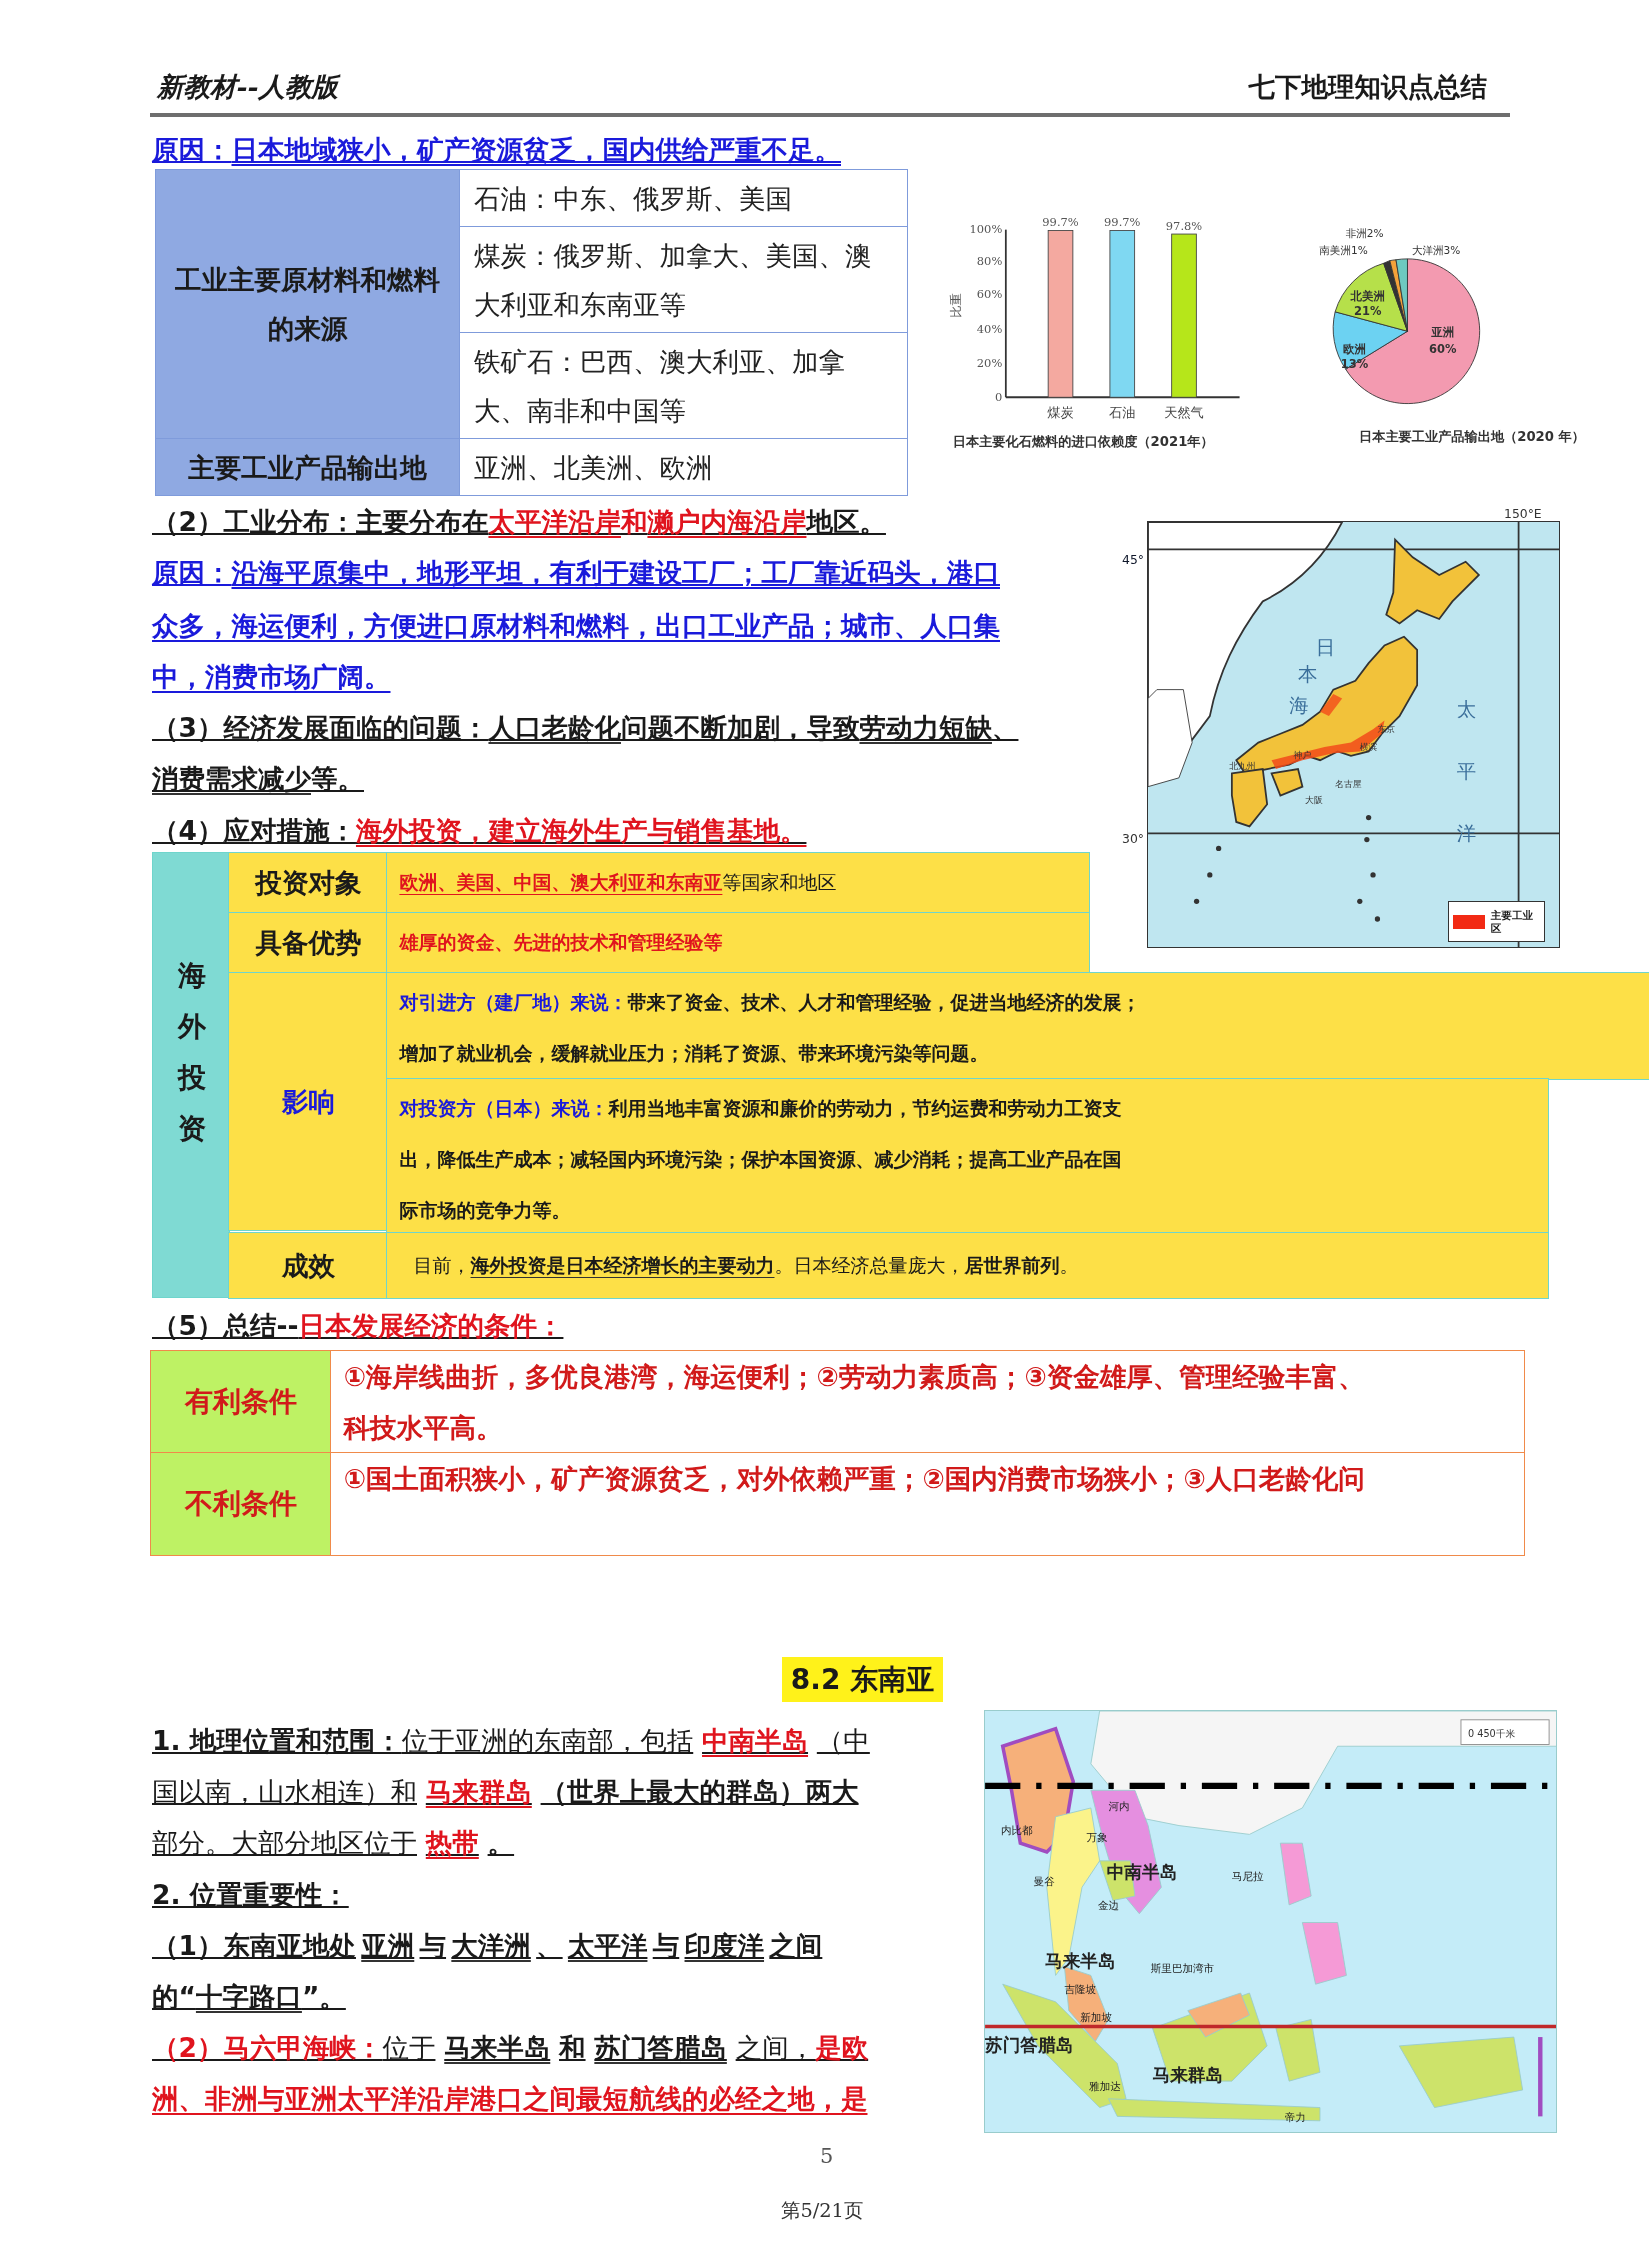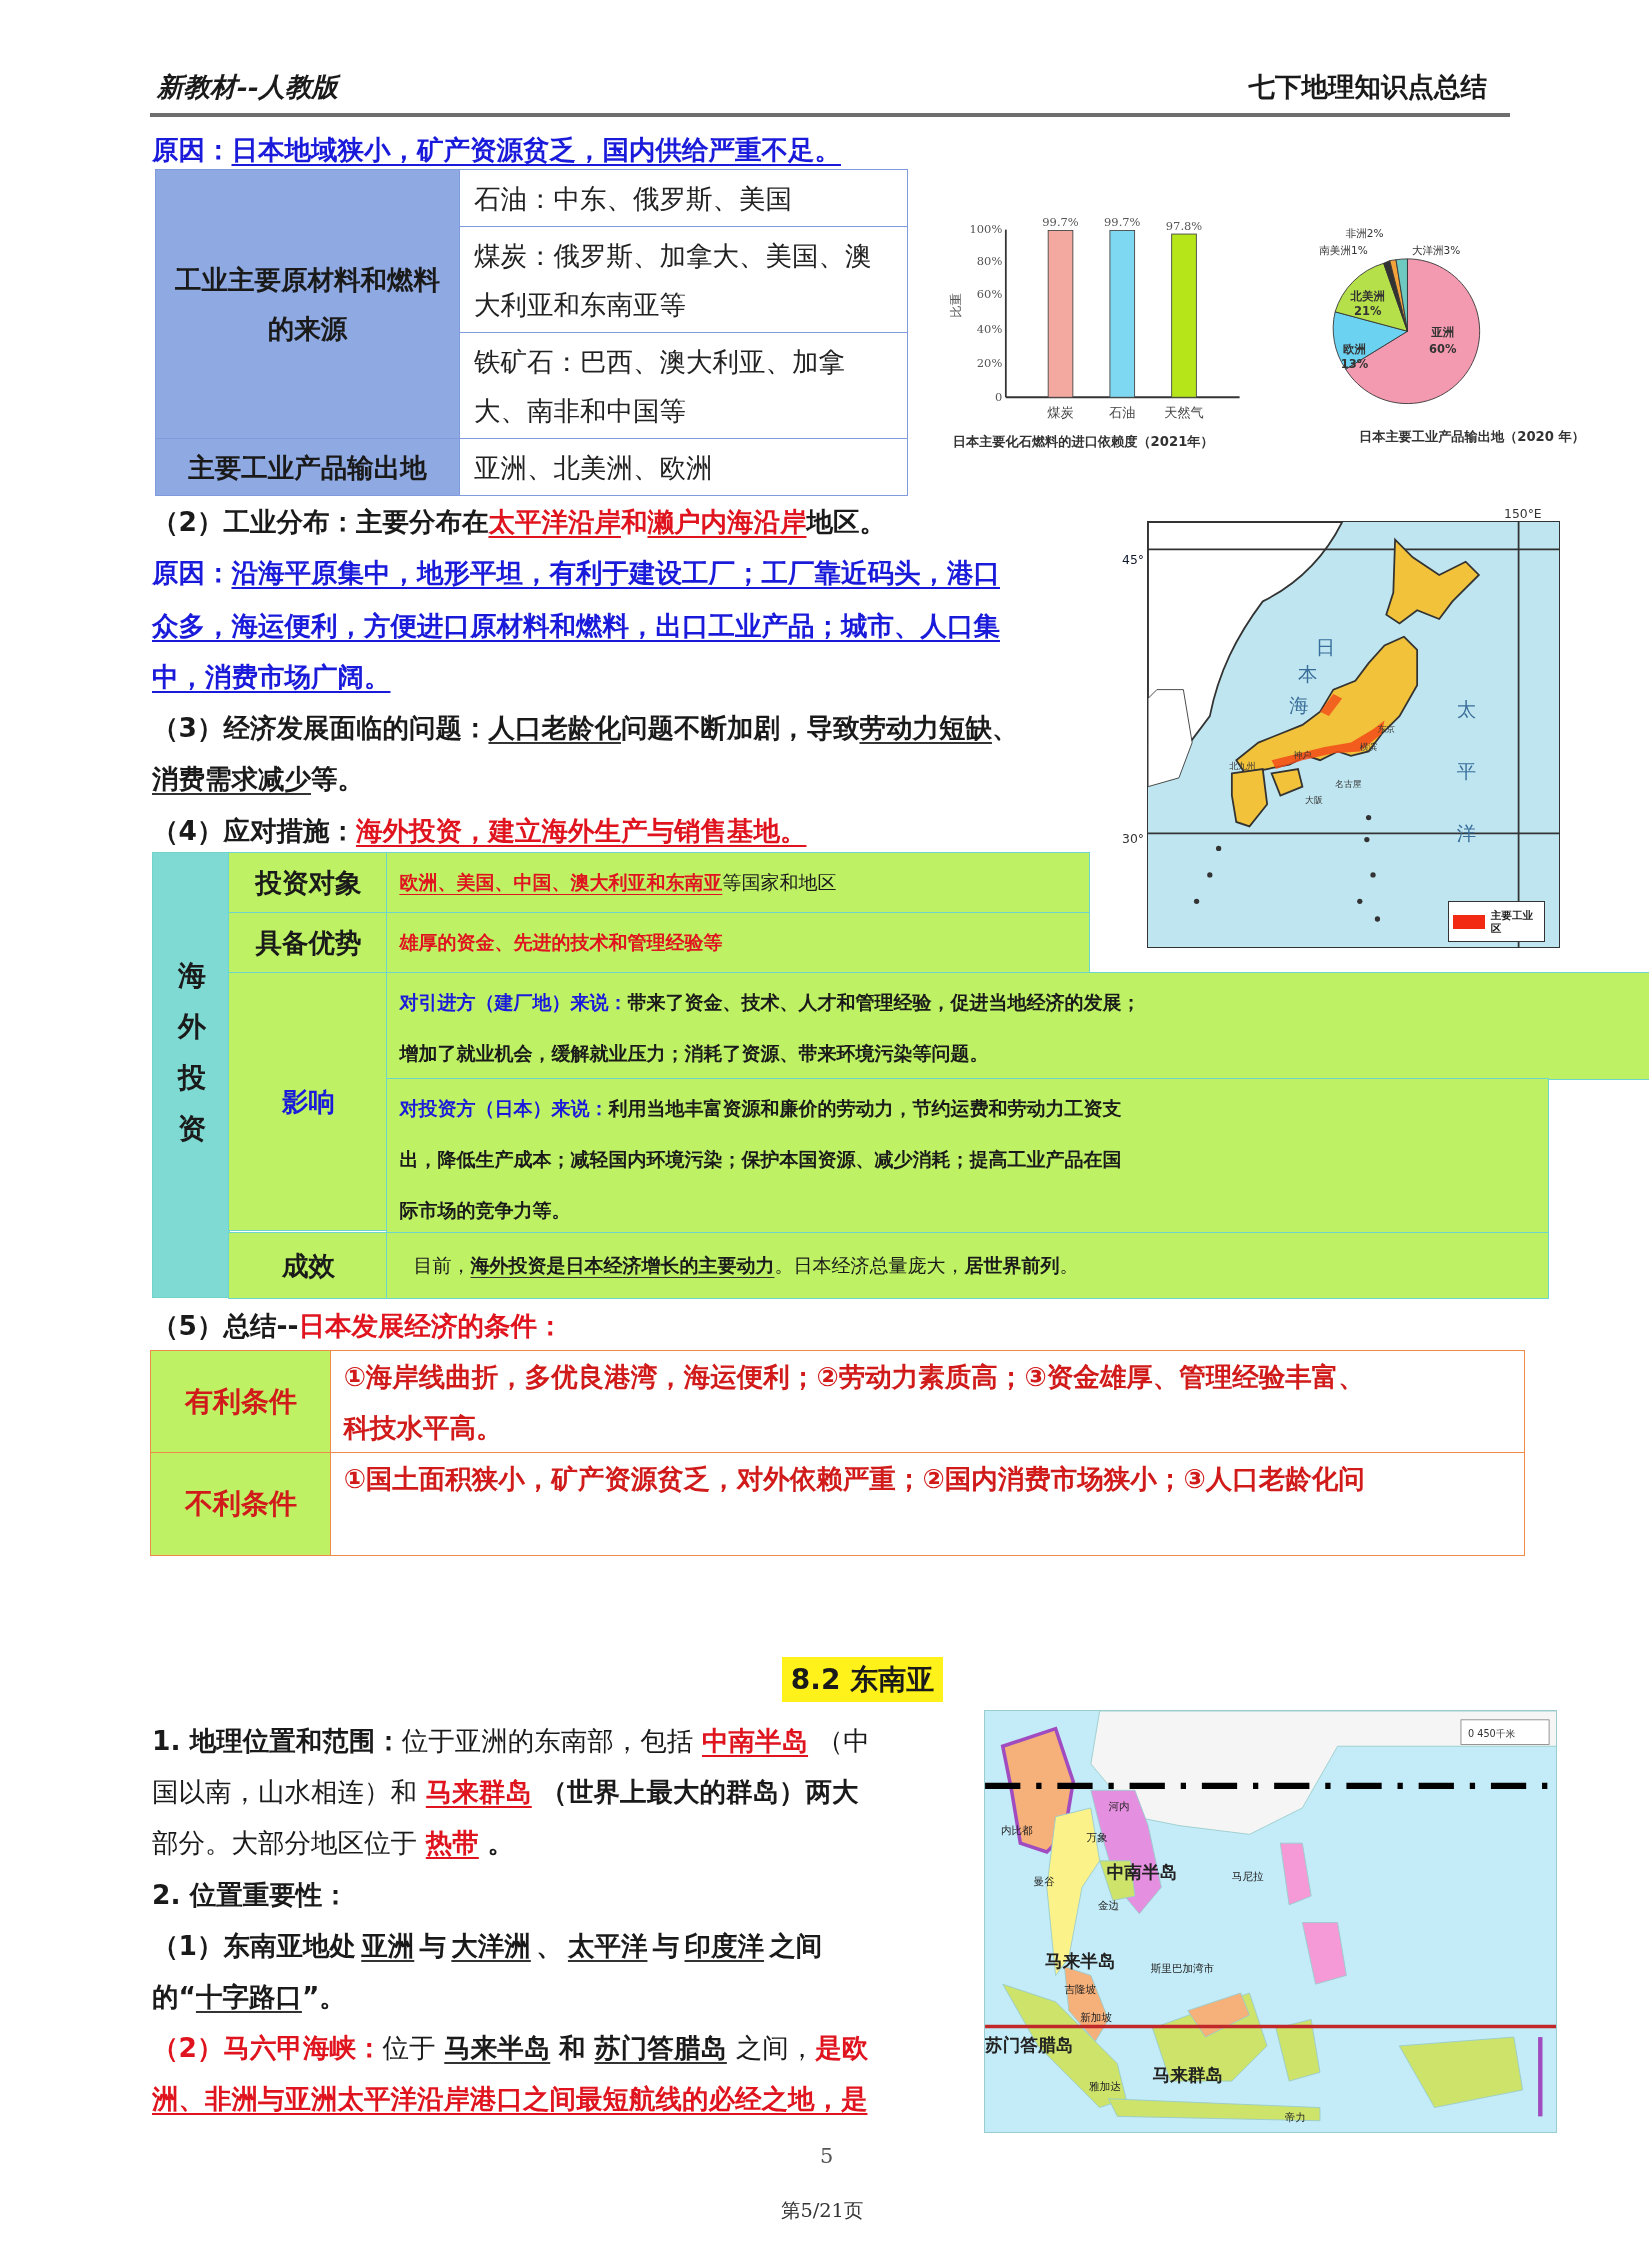--- a/index.html
+++ b/index.html
@@ -5,21 +5,21 @@
   * { box-sizing: border-box; margin: 0; padding: 0; }
   body {
     width: 1650px; height: 2258px; background: #ffffff; position: relative;
     font-family: "DejaVu Sans", "Liberation Sans", sans-serif; color: #1a1a1a;
     overflow: hidden;
   }
   .abs { position: absolute; }
   .hdr-left { left: 157px; top: 69px; font-size: 26.5px; font-weight: bold; font-family: "DejaVu Serif", serif; font-style: italic; }
   .hdr-right { right: 163px; top: 69px; font-size: 26.5px; font-weight: bold; font-family: "DejaVu Serif", serif; }
   .hdr-rule { left: 150px; top: 113px; width: 1360px; height: 3.5px; background: #6e6e6e; }
-  .line { font-size: 26.5px; font-weight: bold; line-height: 51px; white-space: nowrap; }
+  .line { font-size: 26.5px; font-weight: bold; line-height: 51px; white-space: nowrap; text-decoration: underline; }
   .blue { color: #1a1adb; }
   .red { color: #e0141e; }
   .ul-blue { text-decoration: underline; text-decoration-color: #1a1adb; text-underline-offset: 5.3px; }
   .ul-red { text-decoration: underline; text-decoration-color: #e0141e; text-underline-offset: 5.3px; }
   .ul-dark { text-decoration: underline; text-decoration-color: #333; text-underline-offset: 5.3px; }
   .normal { font-weight: normal; }
 
   
   .t1 { left: 155px; top: 169px; width: 753px; border: 1.8px solid #7f9bdb; border-collapse: collapse; }
   .t1 td { border: 1.8px solid #7f9bdb; font-size: 26.5px; }
@@ -28,21 +28,21 @@
 
   
   .bar-chart { left: 944px; top: 212px; width: 353px; height: 247px; }
   .pie-chart { left: 1306px; top: 212px; width: 300px; height: 238px; }
   .cap { font-size: 13.2px; font-weight: bold; color: #333; white-space: nowrap; }
 
   
   .jmap { left: 1147px; top: 521px; width: 413px; height: 427px; background: #bfe6f0; border: 1.8px solid #333; overflow: hidden; }
   .t2-side { left: 152px; top: 852px; width: 78px; height: 446px; background: #7fdad3; border: 1.8px solid #6fd5cc; }
   .t2-side-label { position: absolute; left: 0; width: 78px; text-align: center; font-size: 28px; font-weight: bold; line-height: 51px; top: 97px; }
-  .cellbox { position: absolute; border: 1.8px solid #6fd5cc; background: #bef264; }
+  .cellbox { position: absolute; border: 1.8px solid #6fd5cc; background: #fde047; }
   .lbl { font-size: 26.5px; font-weight: bold; text-align: center; display: flex; align-items: center; justify-content: center; }
   .content { font-size: 19px; font-weight: bold; line-height: 51px; padding: 0 12.4px; }
 
   
   .t3-lbl { background: #bef264; color: #d11a1a; font-size: 28px; font-weight: bold; display: flex; align-items: center; justify-content: center; border: 1.8px solid #f08a4a; position: absolute; }
   .t3-cell { position: absolute; border: 1.8px solid #f08a4a; background: #fff; color: #d11a1a; font-size: 26.5px; font-weight: bold; line-height: 51px; padding: 0 12.4px; }
 
   .sec-title { left: 750px; top: 1657px; background: #fff21a; font-size: 28px; font-weight: bold; padding: 3.5px 8.8px; margin-left: 32px; }
   .semap { left: 984px; top: 1710px; width: 573px; height: 423px; background: #c4ecf8; border: 1.8px solid #9cc; overflow: hidden; }
   .pageno { left: 820px; top: 2144px; font-size: 21px; color: #555; font-family: "DejaVu Serif", serif; }

